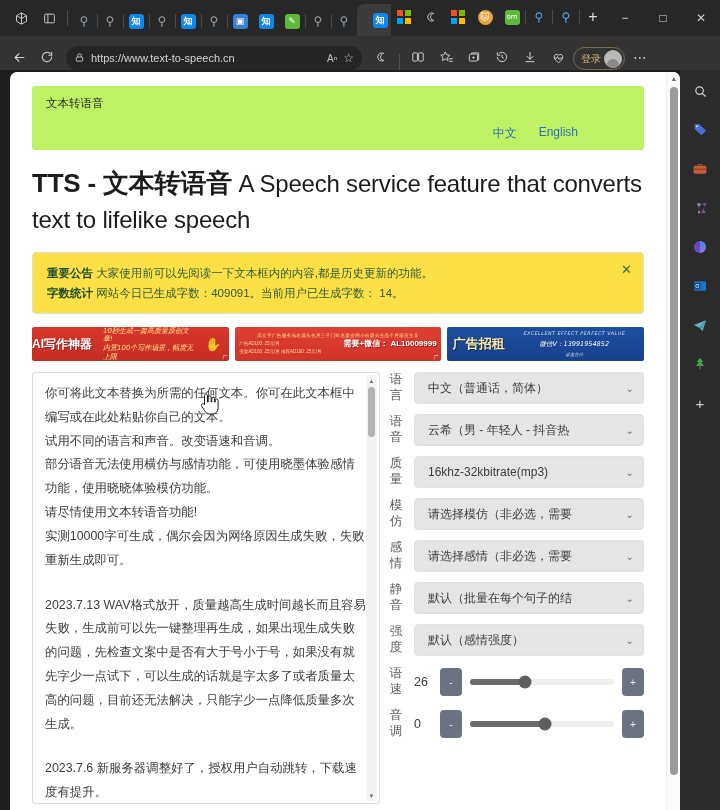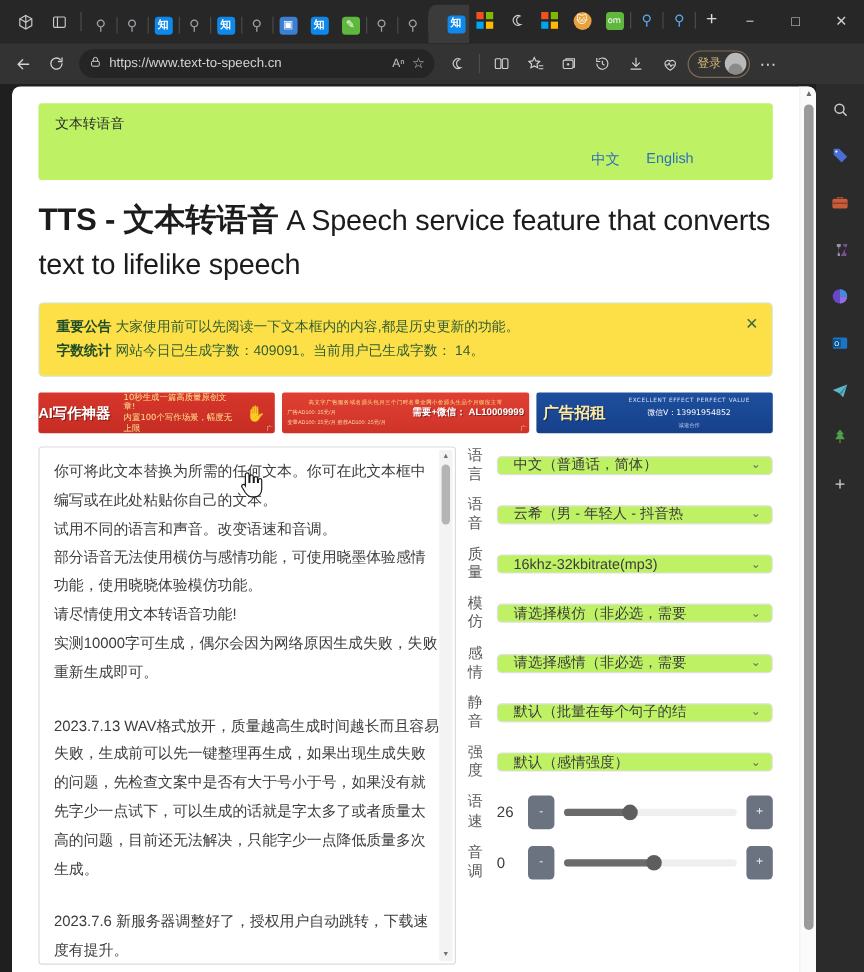--- a/index.html
+++ b/index.html
@@ -70,21 +70,21 @@
   }
   .winbtns { display: flex; align-items: center; margin-left: auto; height: 36px; }
   .winbtn {
     width: 38px; height: 34px; display: flex; align-items: center;
     justify-content: center; color: #cfcfcf; font-size: 12px;
   }
 
   
   .toolbar {
     height: 34px; background: #333333;
-    display: flex; align-items: center;
+    display: flex; align-items: flex-end;
     padding: 0 6px; gap: 2px;
     flex: 0 0 34px;
   }
   .tbicon {
     width: 26px; height: 26px; border-radius: 4px;
     display: flex; align-items: center; justify-content: center;
     color: #d4d4d4;
   }
   .omnibox {
     flex: 1 1 auto; height: 24px;
@@ -179,21 +179,21 @@
   }
 
   .ads { display: flex; gap: 6px; margin-bottom: 11px; }
   .ad { height: 34px; border-radius: 2px; flex: 1 1 0;
         position: relative; overflow: hidden;
         display: flex; align-items: center; }
   .ad1 { background: linear-gradient(180deg,#d7362c,#c62d23); }
   .ad2 { background: linear-gradient(180deg,#e04034,#cf3328); }
   .ad3 { background: linear-gradient(180deg,#1d4f9e,#17408a); }
   .ad-txt { color: #fff; font-size: 7px; line-height: 1.25; padding: 0 11px;
-            font-family: "DejaVu Sans", sans-serif; }
+            font-family: "DejaVu Sans", sans-serif; font-style: italic; }
   .ad-big { font-size: 13px; font-weight: 700; color: #fff;
             text-shadow: 1px 1px 0 rgba(0,0,0,.35); white-space: nowrap;}
   .ad-big.y { color: #ffe9a0; }
   .ad-r { color: #ffffff; font-size: 7px; line-height: 1.3; }
   .ad-c { color: #ffd9a0; font-size: 6px; letter-spacing: .4px; }
   .ad-mark { position: absolute; right: 2px; bottom: 1px;
              font-size: 5px; color: rgba(255,255,255,.75); }
 
   
   .main { display: flex; gap: 8px; }
@@ -228,22 +228,22 @@
     margin-bottom: 10px; gap: 10px;
   }
   .ctrl-label {
     flex: 0 0 16px; width: 16px;
     font-size: 12.5px; color: #5a5a5a;
     line-height: 1.25; text-align: center;
     word-break: break-all;
   }
   .ctrl-field { flex: 1 1 auto; }
   .select {
-    height: 16px; border: 1px solid #e0e0e0; border-radius: 4px;
-    background: #bef264; display: flex; align-items: center;
+    height: 32px; border: 1px solid #e0e0e0; border-radius: 4px;
+    background: #e5e5e5; display: flex; align-items: center;
     padding: 0 9px 0 13px; font-size: 12px; color: #3d3d3d;
     position: relative; overflow: hidden; white-space: nowrap;
   }
   .select .val { flex: 1 1 auto; overflow: hidden; }
   .select .chev { color: #707070; font-size: 10px; margin-left: 4px; }
 
   .slider-row { display: flex; align-items: center; gap: 8px; height: 32px; }
   .slider-num { font-size: 12.5px; color: #3a3a3a; width: 18px; text-align: left; }
   .pmbtn {
     width: 22px; height: 28px; border-radius: 4px;

